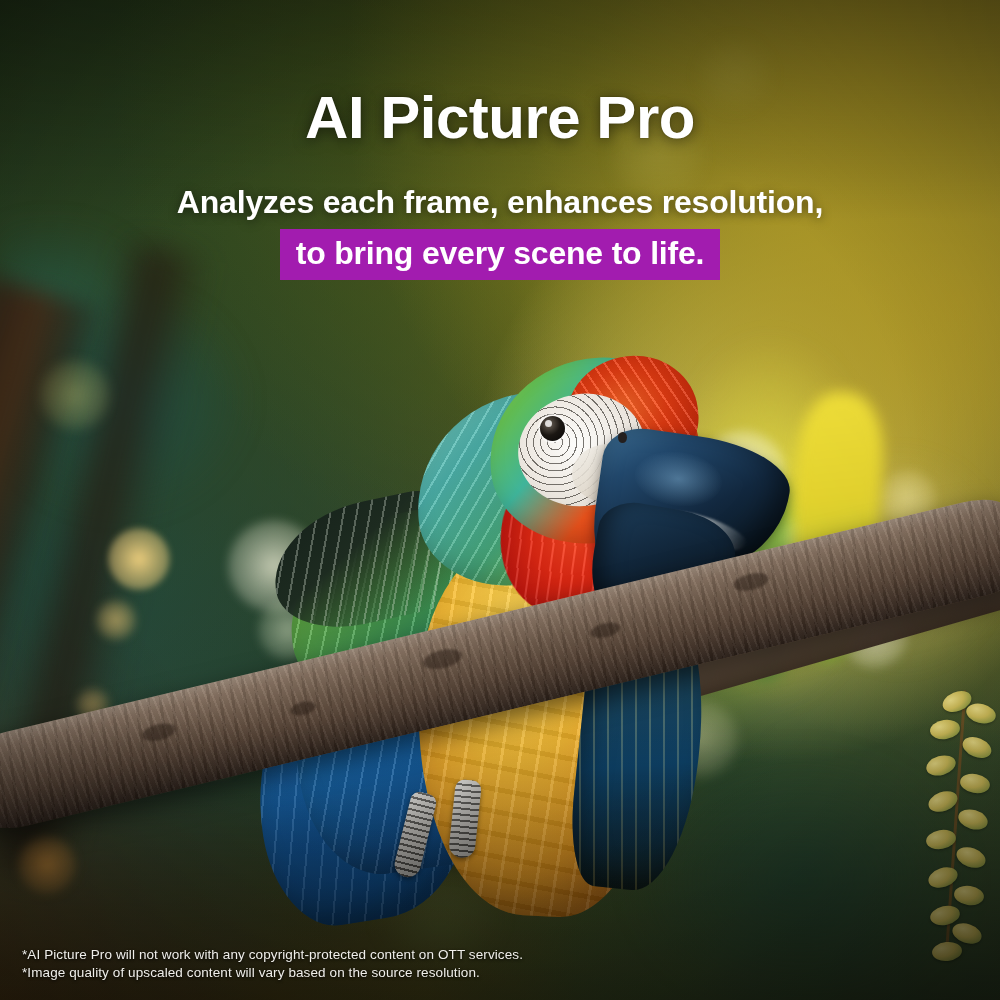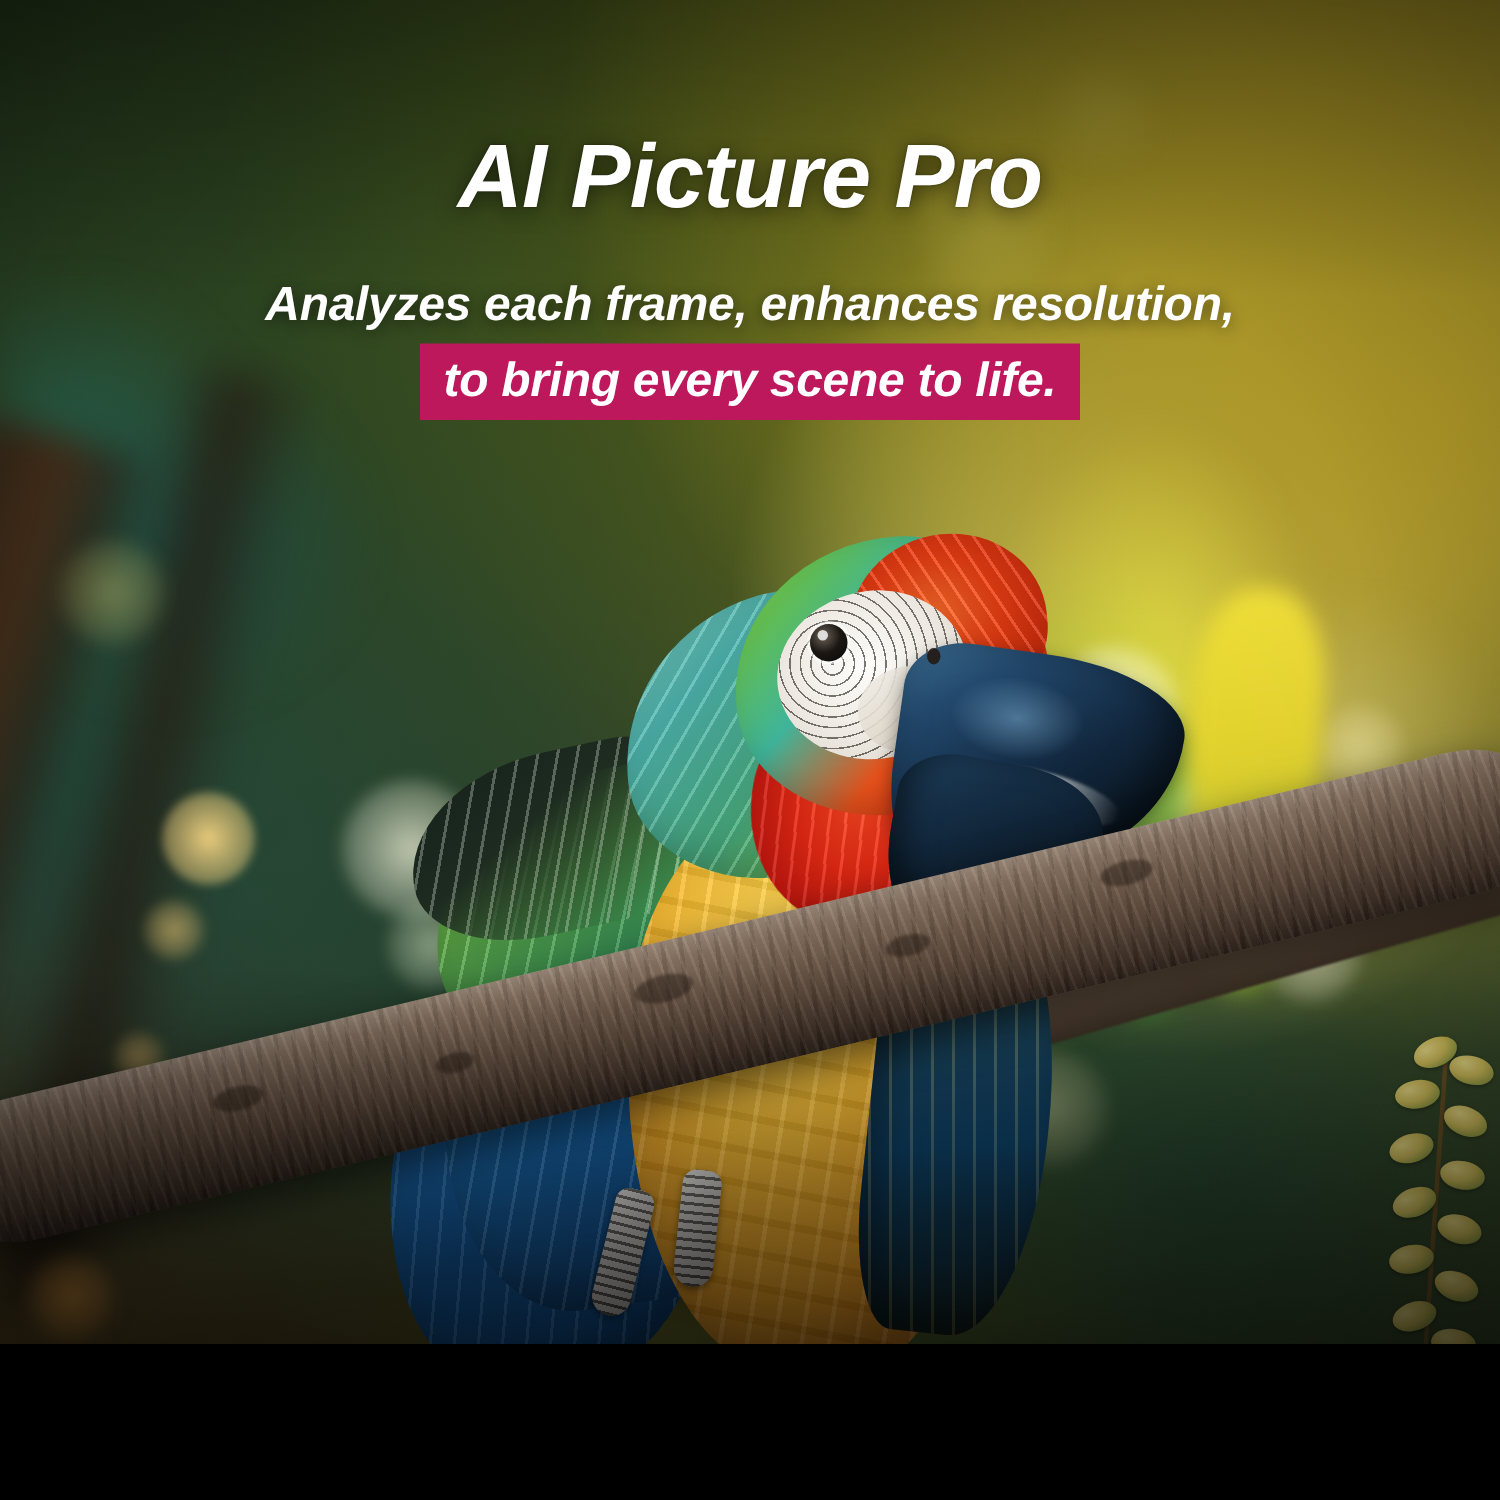--- a/index.html
+++ b/index.html
@@ -1,24 +1,23 @@
 <!DOCTYPE html>
 <html><head>
 <meta charset="utf-8">
 <title>AI Picture Pro</title>
 <style>
   html,body{margin:0;padding:0;background:#000;}
   body{font-family:"Liberation Sans","DejaVu Sans",sans-serif;}
 
   #poster{
     position:relative;
-    width:1000px;height:896px;
+    width:1000px;height:1000px;
     overflow:hidden;
     background:#15220f;
-    font-style:italic;
   }
 
   
   .bg-layer{position:absolute;inset:0;}
 
   #bg-base{
     background:
       radial-gradient(circle at 88% 8%,  #a89424 0%, rgba(168,148,36,0) 42%),
       radial-gradient(circle at 96% 30%, #b59b2c 0%, rgba(181,155,44,0) 38%),
       radial-gradient(circle at 78% 46%, #e8e27a 0%, rgba(232,226,122,0) 32%),
@@ -286,21 +285,21 @@
     margin:0 0 34px 0;
     text-shadow:0 2px 14px rgba(0,0,0,.55),0 0 2px rgba(0,0,0,.35);
   }
   .sub{
     font-size:32px;font-weight:700;color:#fff;line-height:1.28;margin:0;
     text-shadow:0 2px 10px rgba(0,0,0,.5);letter-spacing:-.2px;
   }
   #sub3-wrap{margin-top:6px;}
   #sub3{
     display:inline-block;
-    background:#be185d;
+    background:#a21caf;
     color:#fff;
     font-size:32px;font-weight:700;line-height:1.22;
     padding:5px 16px 7px 16px;
     letter-spacing:-.2px;
     text-shadow:none;
     text-align:right;
   }
 
   
   #footnotes{
@@ -437,15 +436,17 @@
 
   <div id="copy">
     <h1 id="title">AI Picture Pro</h1>
     <p class="sub">Analyzes each frame, enhances resolution,</p>
     <div id="sub3-wrap">
       <span id="sub3">to bring every scene to life.</span>
     </div>
   </div>
 
   <div id="footnotes">
+    <div>*AI Picture Pro will not work with any copyright-protected content on OTT services.</div>
+    <div>*Image quality of upscaled content will vary based on the source resolution.</div>
   </div>
 
 </div>
 
 </body></html>

